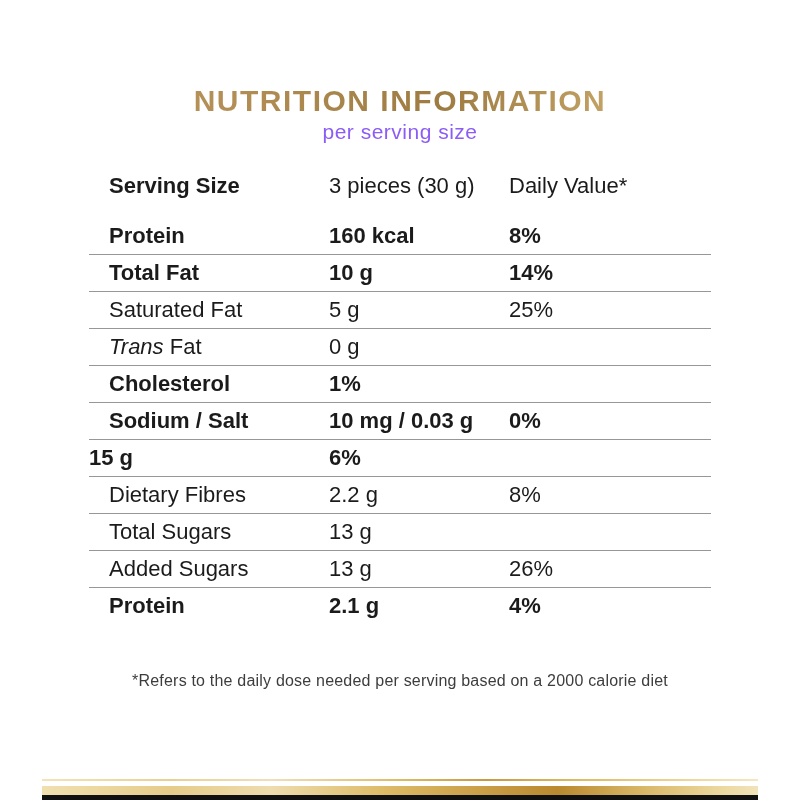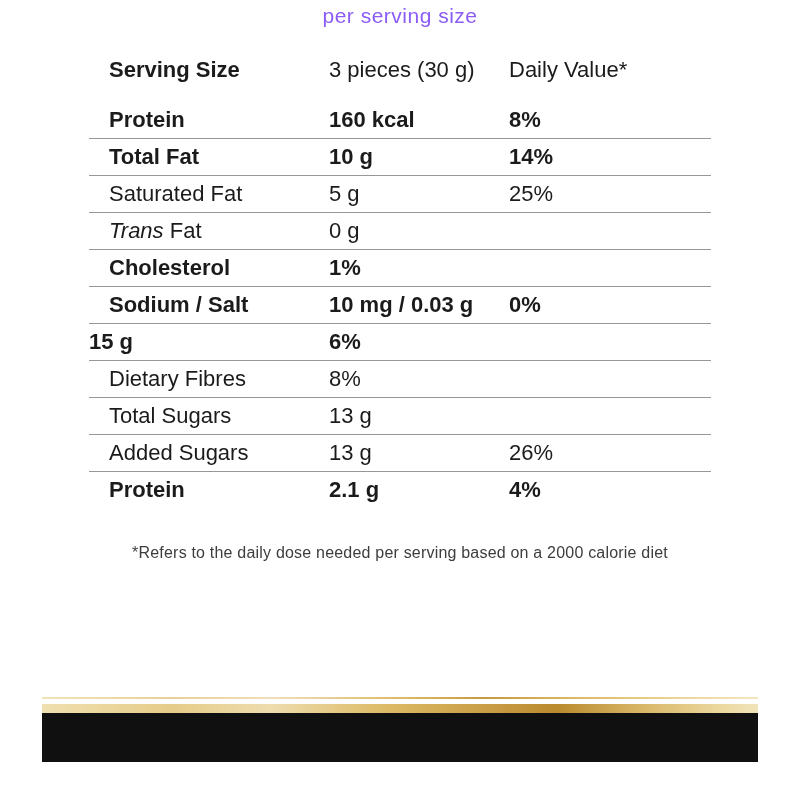--- a/index.html
+++ b/index.html
@@ -62,21 +62,21 @@
   .thead .c1 { font-weight: 700; }
   .rows .trow { border-bottom: 1px solid #979797; }
   .rows .trow:last-child { border-bottom: none; }
   .trow.bold .c1, .trow.bold .c2, .trow.bold .c3 { font-weight: 700; }
   .it { font-style: italic; }
   
   .footnote {
     text-align: center;
     font-size: 16px;
     color: #3d3d3d;
-    margin-top: 36px;
+    margin-top: 48px;
     letter-spacing: 0.2px;
   }
   
   .bars {
     position: absolute;
     left: 42px;
     top: 693px;
     width: 716px;
   }
   .gold-thin {
@@ -91,20 +91,21 @@
   .black-bar {
     height: 49px;
     background: #101010;
   }
 </style>
 </head>
 <body>
 
 <div class="page">
 
+  <div class="title">NUTRITION INFORMATION</div>
   <div class="subtitle">per serving size</div>
 
   <div class="ntable">
 
     <div class="trow thead">
       <span class="c1">Serving Size</span>
       <span class="c2">3 pieces (30 g)</span>
       <span class="c3">Daily Value*</span>
     </div>
 
@@ -145,20 +146,21 @@
         <span class="c3">0%</span>
       </div>
 
       <div class="trow bold">
         <span class="c2">15 g</span>
         <span class="c3">6%</span>
       </div>
 
       <div class="trow">
         <span class="c1">Dietary Fibres</span>
+        <span class="c2">2.2 g</span>
         <span class="c3">8%</span>
       </div>
 
       <div class="trow">
         <span class="c1">Total Sugars</span>
         <span class="c2">13 g</span>
         <span class="c3"></span>
       </div>
 
       <div class="trow">

